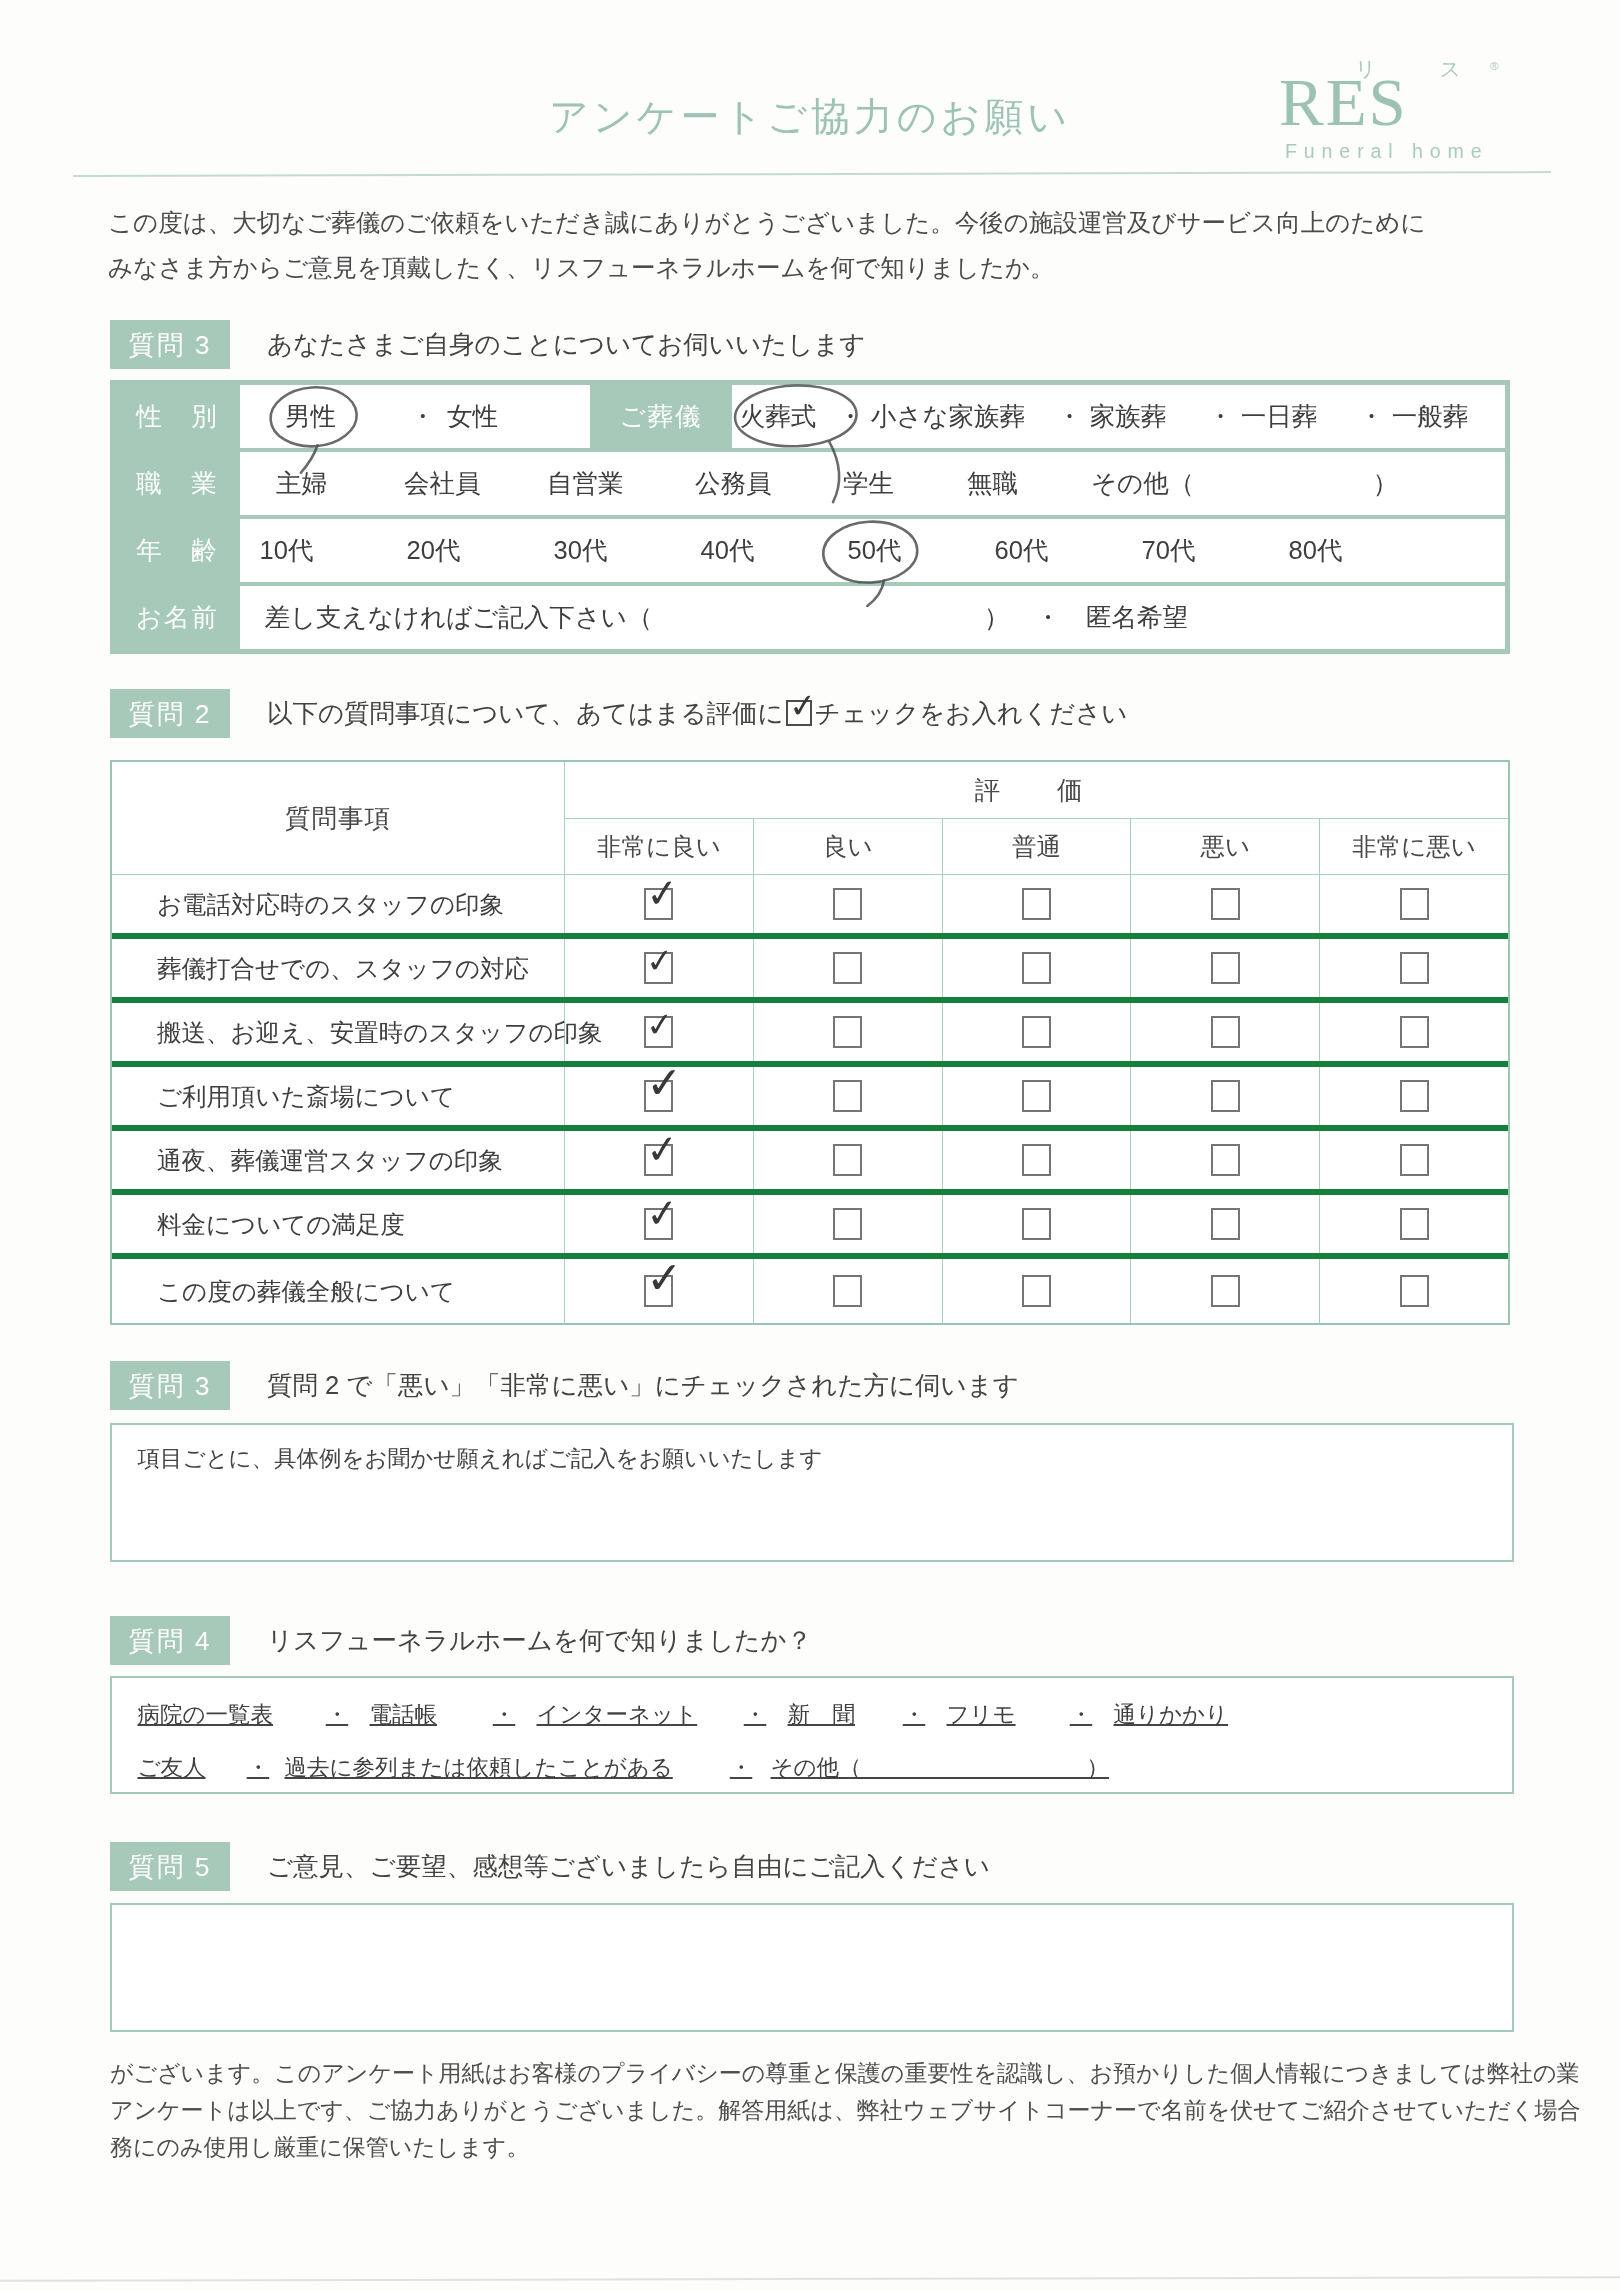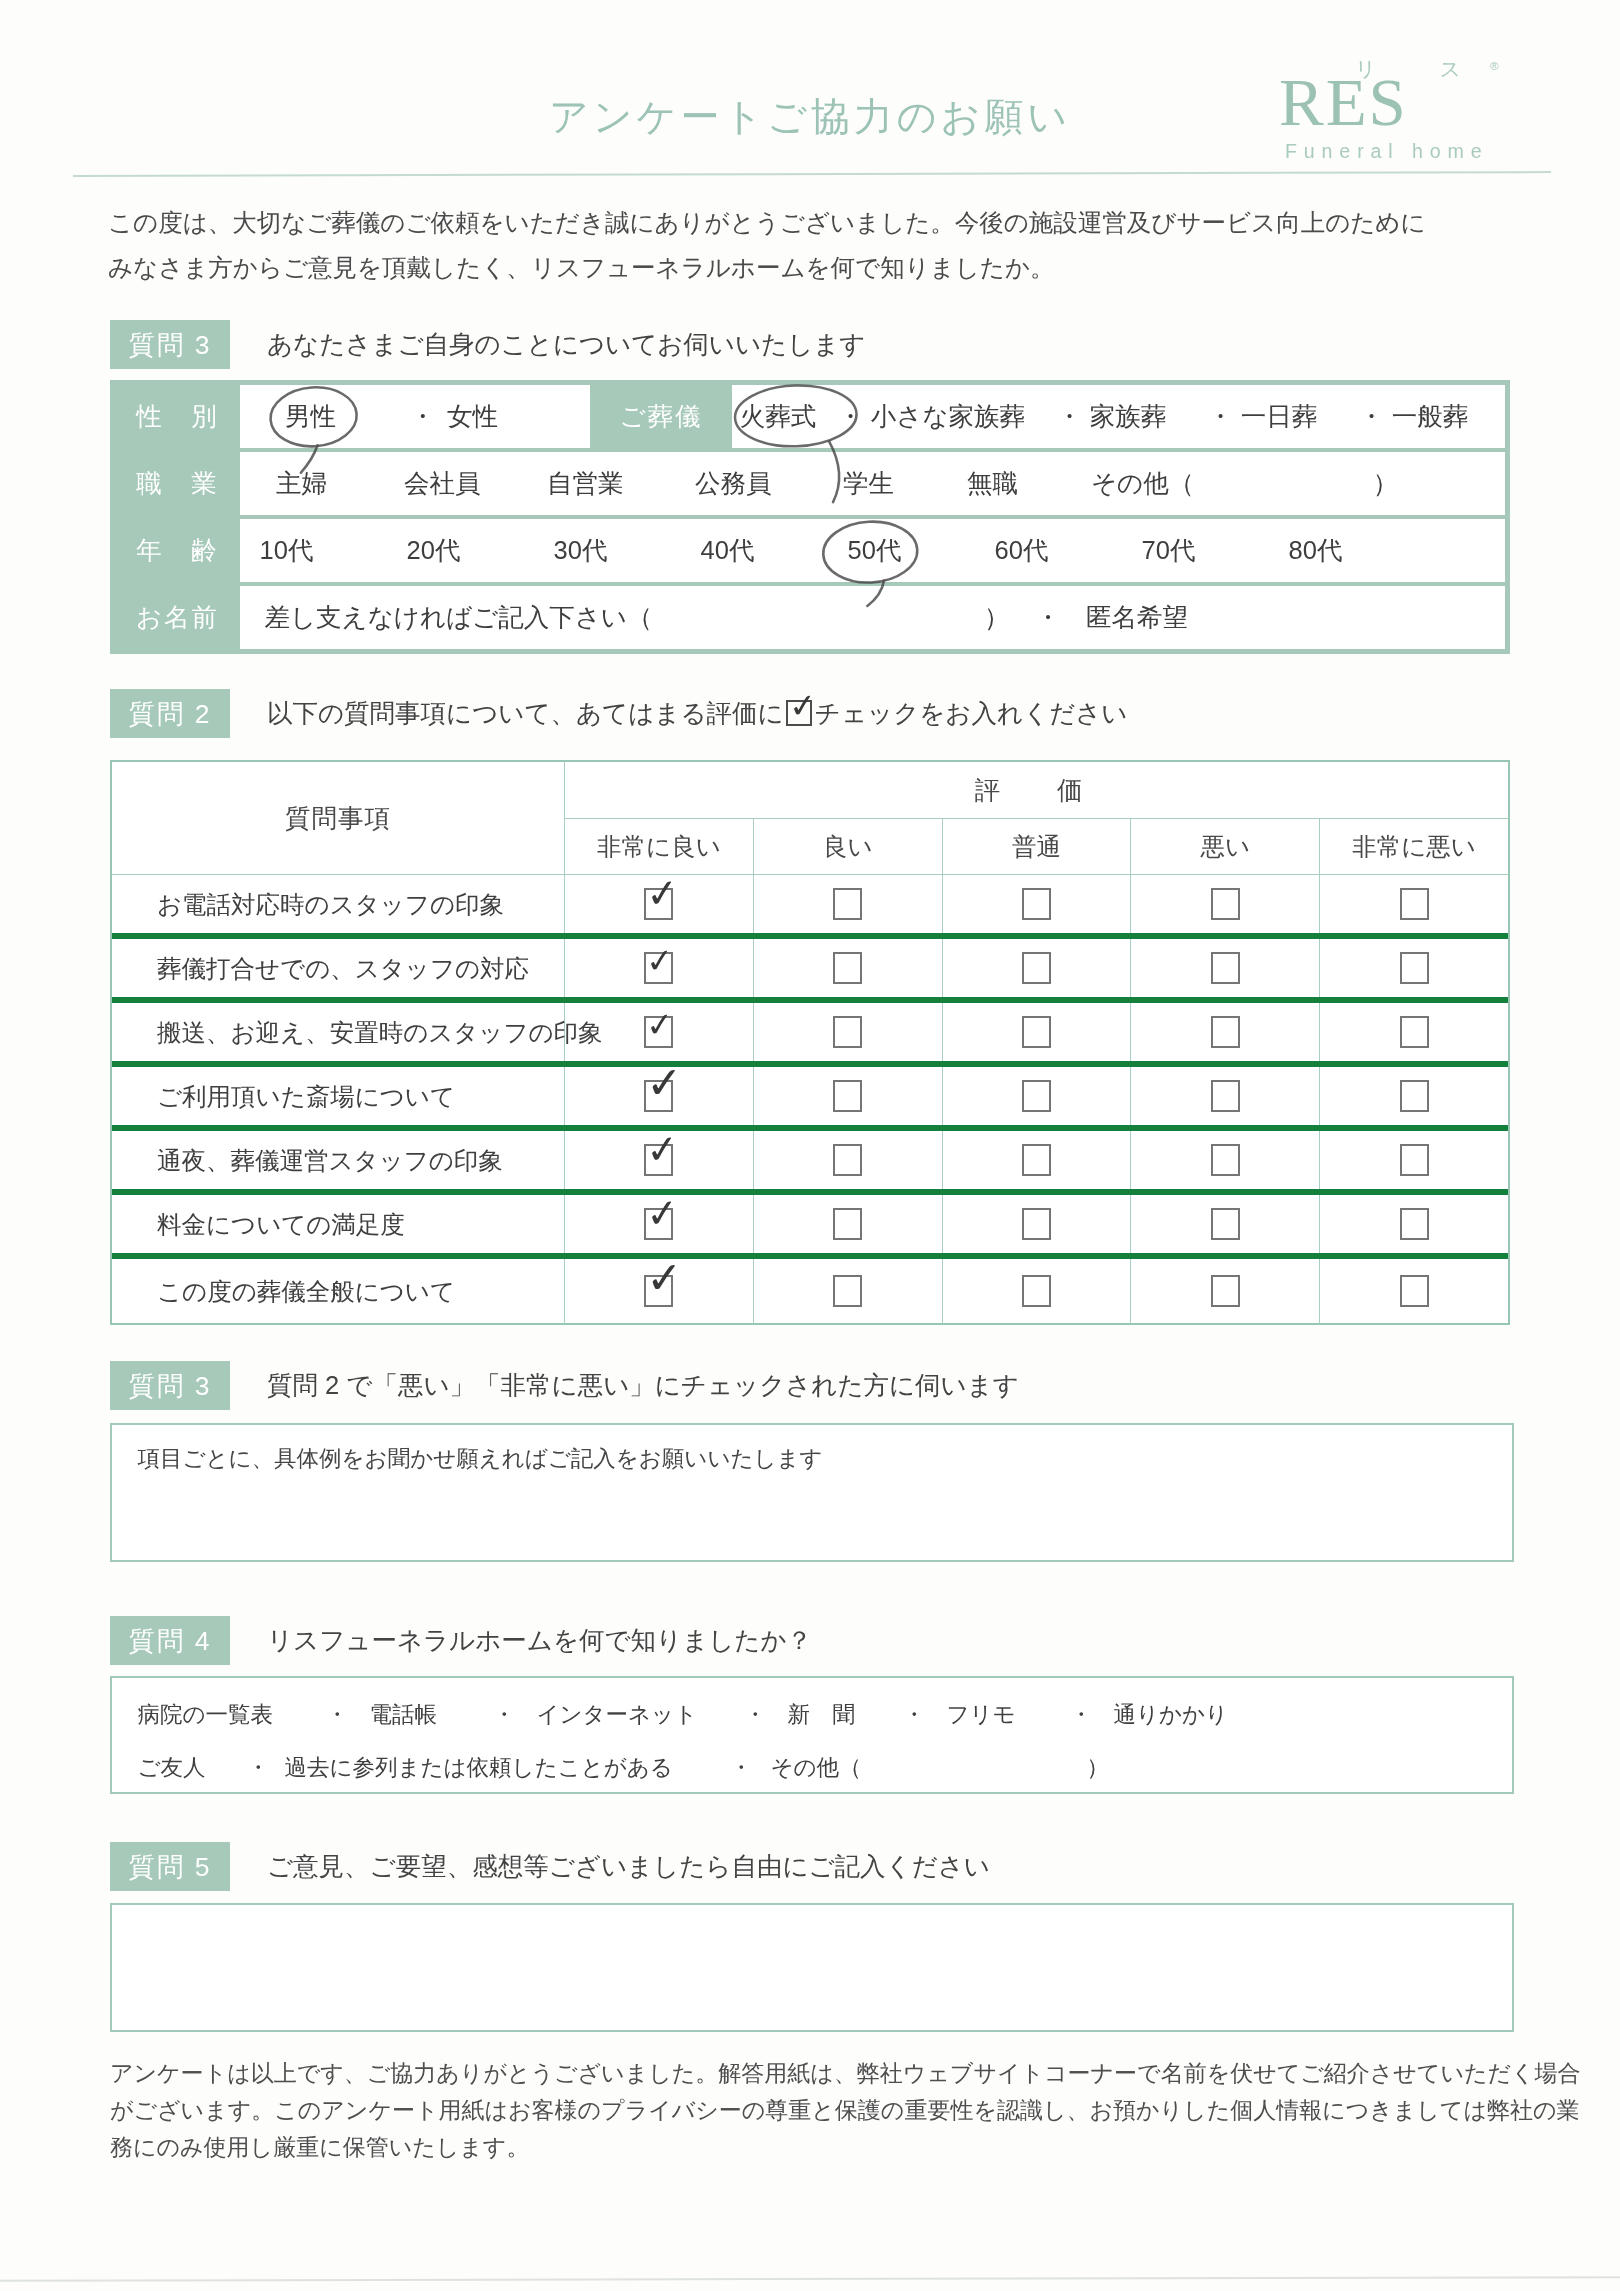--- a/index.html
+++ b/index.html
@@ -88,21 +88,21 @@
   .check {
     position: absolute; left: 0; top: -15.7px; font-size: 39px; line-height: 1;
     color: #383838; transform: rotate(-5deg);
     font-family: "DejaVu Sans", sans-serif; pointer-events: none;
   }
   .t2row:nth-of-type(2) .check, .t2row:nth-of-type(3) .check { font-size: 33px; top: -9.8px; }
   .t2row:nth-of-type(4) .check, .t2row:nth-of-type(7) .check { font-size: 44px; top: -20.6px; transform: rotate(-2deg); }
   
   .abox { position: absolute; left: 110px; width: 1404px; background: #fff; border: 2px solid #a2c9ba; font-size: 22.5px; color:#454545; padding: 17.6px 25.5px; }
   .q3box { top: 1423px; height: 139px; }
-  .q4box { top: 1676px; height: 118px; padding-top: 9.8px; }
+  .q4box { top: 1676px; height: 118px; padding-top: 9.8px; text-decoration: underline; }
   .q5box { top: 1903px; height: 129px; }
   .q4line { display: flex; align-items: center; height: 53px; font-size: 22.5px; color:#3f3f3f; }
   .o-q4a .opt:nth-of-type(even), .o-q4b .opt:nth-of-type(even) { text-align: center; }
   .o-q4a .opt:nth-of-type(1) { width: 167px; }
   .o-q4a .opt:nth-of-type(2) { width: 65px; }
   .o-q4a .opt:nth-of-type(3) { width: 102px; }
   .o-q4a .opt:nth-of-type(4) { width: 65px; }
   .o-q4a .opt:nth-of-type(5) { width: 186px; }
   .o-q4a .opt:nth-of-type(6) { width: 65px; }
   .o-q4a .opt:nth-of-type(7) { width: 94px; }
@@ -400,22 +400,22 @@
       </div>
   </div>
 
   <div class="sec-row" style="top:1841px">
     <div class="badge">質問 5</div>
     <div class="sec-title">ご意見、ご要望、感想等ございましたら自由にご記入ください</div>
   </div>
   <div class="abox q5box"></div>
 
   <div class="footer">
+    <div>がございます。このアンケート用紙はお客様のプライバシーの尊重と保護の重要性を認識し、お預かりした個人情報につきましては弊社の業</div>
     <div>アンケートは以上です、ご協力ありがとうございました。解答用紙は、弊社ウェブサイトコーナーで名前を伏せてご紹介させていただく場合</div>
-    <div>がございます。このアンケート用紙はお客様のプライバシーの尊重と保護の重要性を認識し、お預かりした個人情報につきましては弊社の業</div>
     <div>務にのみ使用し厳重に保管いたします。</div>
   </div>
   <div class="scanline"></div>
 
   <svg class="marks" viewBox="0 0 1653 2338" xmlns="http://www.w3.org/2000/svg">
     <g>
       <ellipse cx="320" cy="425" rx="44" ry="30" transform="rotate(-4 320 425)"></ellipse>
       <path d="M324 454 C320 466 314 474 307 482"></path>
     </g>
     <g>

